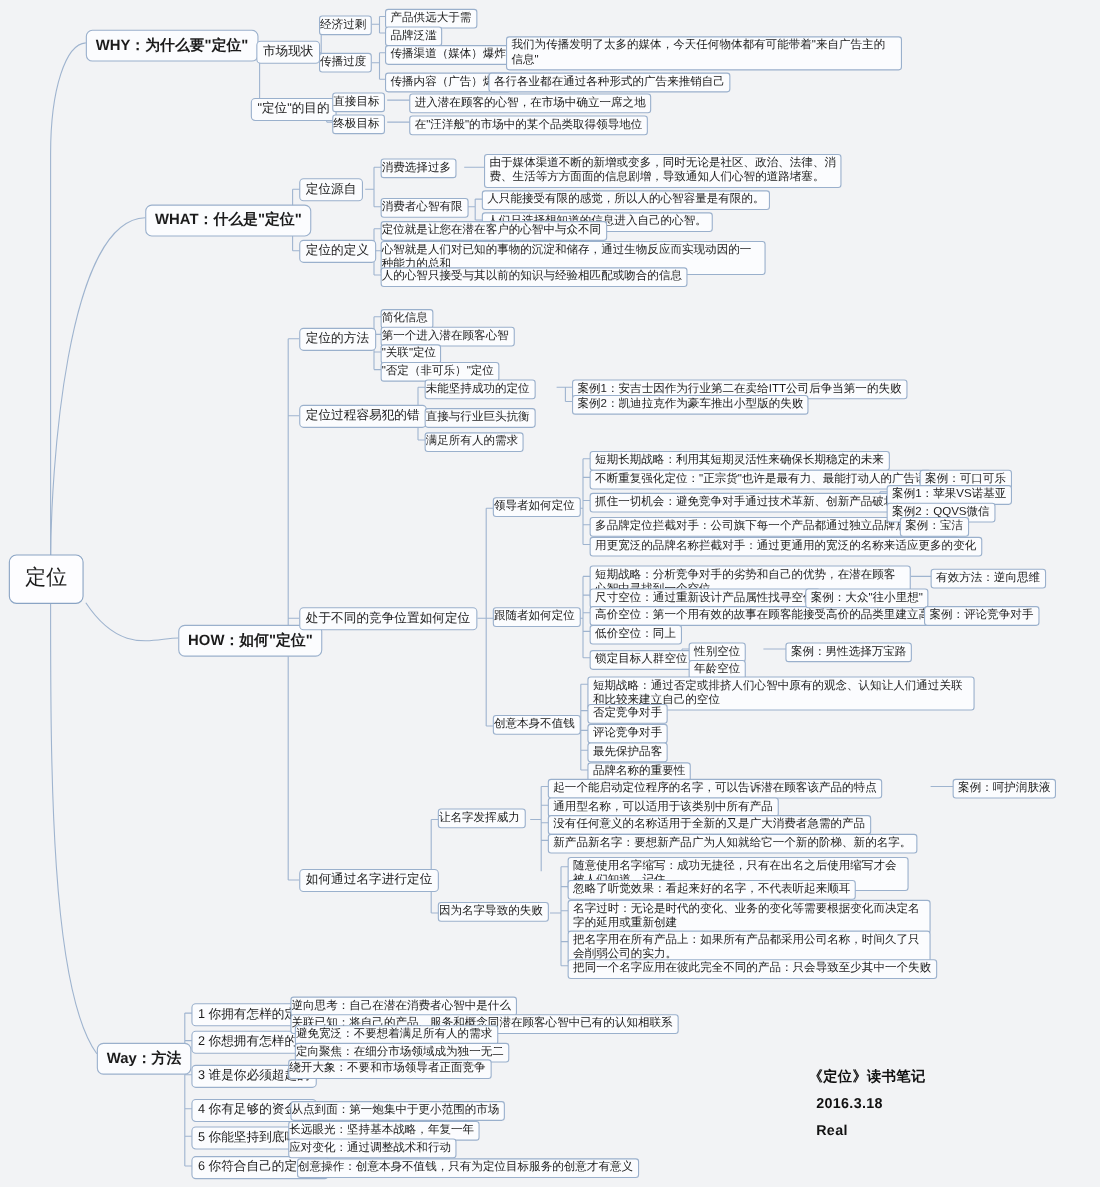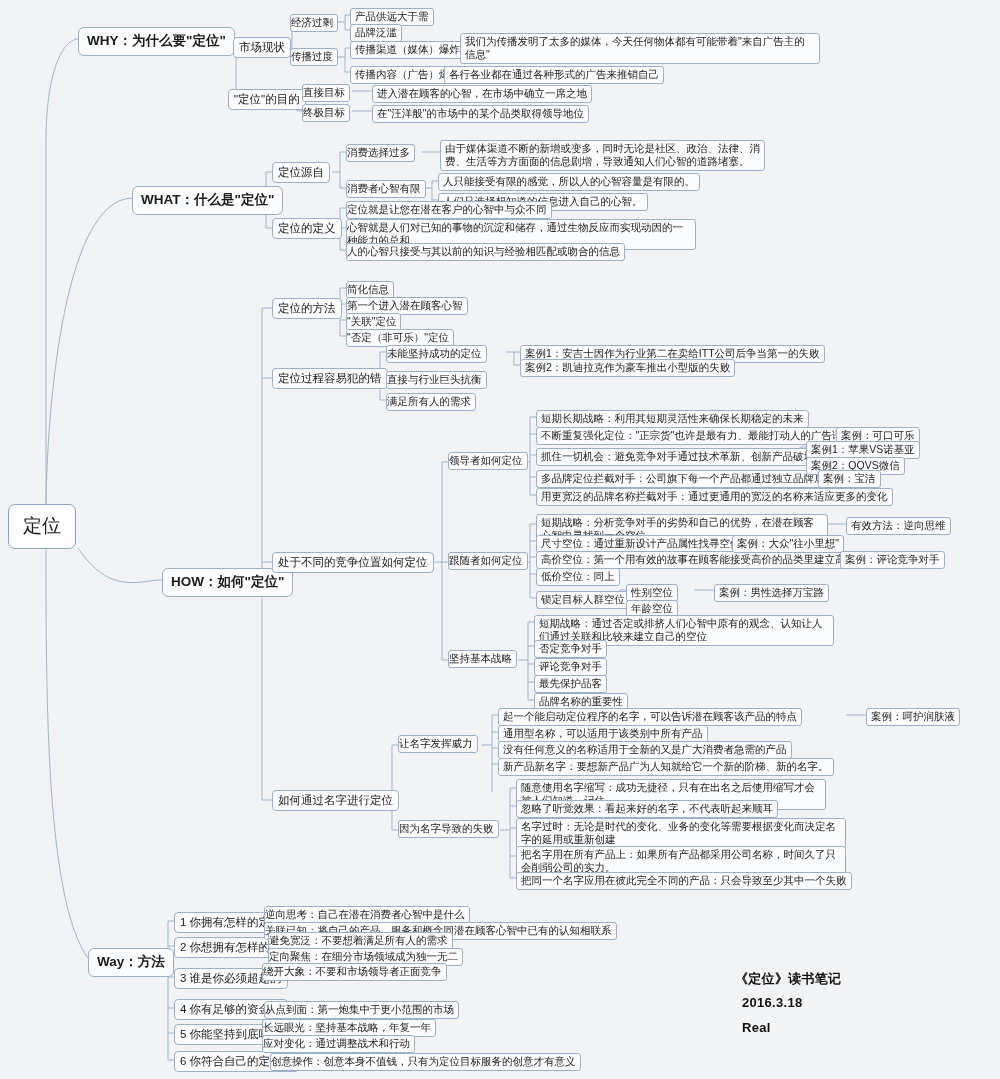--- a/index.html
+++ b/index.html
@@ -218,21 +218,21 @@
 
   <div class="node lvl3" style="left:386px; top:345px;">未能坚持成功的定位</div>
   <div class="node lvl3" style="left:386px; top:371px;">直接与行业巨头抗衡</div>
   <div class="node lvl3" style="left:386px; top:393px;">满足所有人的需求</div>
 
   <div class="node lvl4" style="left:520px; top:345px;">案例1：安吉士因作为行业第二在卖给ITT公司后争当第一的失败</div>
   <div class="node lvl4" style="left:520px; top:359px;">案例2：凯迪拉克作为豪车推出小型版的失败</div>
 
   <div class="node lvl3" style="left:448px; top:452px;">领导者如何定位</div>
   <div class="node lvl3" style="left:448px; top:552px;">跟随者如何定位</div>
-  <div class="node lvl3" style="left:448px; top:650px;">坚持基本战略</div>
+  <div class="node lvl3" style="left:448px; top:650px;">创意本身不值钱</div>
 
   <div class="node lvl4" style="left:536px; top:410px;">短期长期战略：利用其短期灵活性来确保长期稳定的未来</div>
   <div class="node lvl4" style="left:536px; top:427px;">不断重复强化定位："正宗货"也许是最有力、最能打动人的广告语</div>
   <div class="node lvl4" style="left:536px; top:448px;">抓住一切机会：避免竞争对手通过技术革新、创新产品破坏市场需求</div>
   <div class="node lvl4" style="left:536px; top:470px;">多品牌定位拦截对手：公司旗下每一个产品都通过独立品牌居领先地位</div>
   <div class="node lvl4" style="left:536px; top:488px;">用更宽泛的品牌名称拦截对手：通过更通用的宽泛的名称来适应更多的变化</div>
 
   <div class="node lvl5" style="left:836px; top:427px;">案例：可口可乐</div>
   <div class="node lvl5" style="left:806px; top:441px;">案例1：苹果VS诺基亚</div>
   <div class="node lvl5" style="left:806px; top:457px;">案例2：QQVS微信</div>
@@ -245,21 +245,21 @@
   <div class="node lvl4" style="left:536px; top:591px;">锁定目标人群空位：</div>
 
   <div class="node lvl5" style="left:846px; top:517px;">有效方法：逆向思维</div>
   <div class="node lvl5" style="left:732px; top:535px;">案例：大众"往小里想"</div>
   <div class="node lvl5" style="left:840px; top:551px;">案例：评论竞争对手</div>
 
   <div class="node lvl5" style="left:626px; top:584px;">性别空位</div>
   <div class="node lvl5" style="left:626px; top:600px;">年龄空位</div>
   <div class="node lvl5" style="left:714px; top:584px;">案例：男性选择万宝路</div>
 
-  <div class="node lvl4" style="left:534px; top:615px; width:300px;">短期战略：通过否定或排挤人们心智中原有的观念、认知让人们通过关联和比较来建立自己的空位</div>
+  <div class="node lvl4" style="left:534px; top:615px; width:352px;">短期战略：通过否定或排挤人们心智中原有的观念、认知让人们通过关联和比较来建立自己的空位</div>
   <div class="node lvl4" style="left:534px; top:640px;">否定竞争对手</div>
   <div class="node lvl4" style="left:534px; top:658px;">评论竞争对手</div>
   <div class="node lvl4" style="left:534px; top:675px;">最先保护品客</div>
   <div class="node lvl4" style="left:534px; top:693px;">品牌名称的重要性</div>
 
   <div class="node lvl3" style="left:398px; top:735px;">让名字发挥威力</div>
   <div class="node lvl3" style="left:398px; top:820px;">因为名字导致的失败</div>
 
   <div class="node lvl4" style="left:498px; top:708px;">起一个能启动定位程序的名字，可以告诉潜在顾客该产品的特点</div>
   <div class="node lvl4" style="left:498px; top:725px;">通用型名称，可以适用于该类别中所有产品</div>

